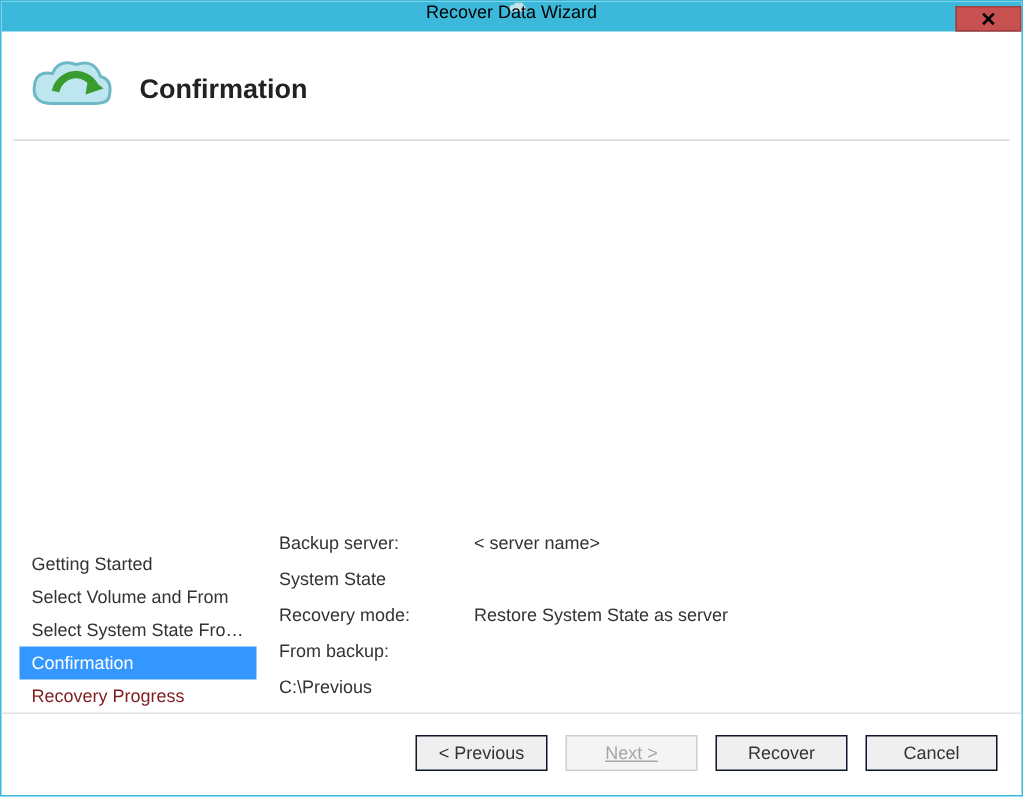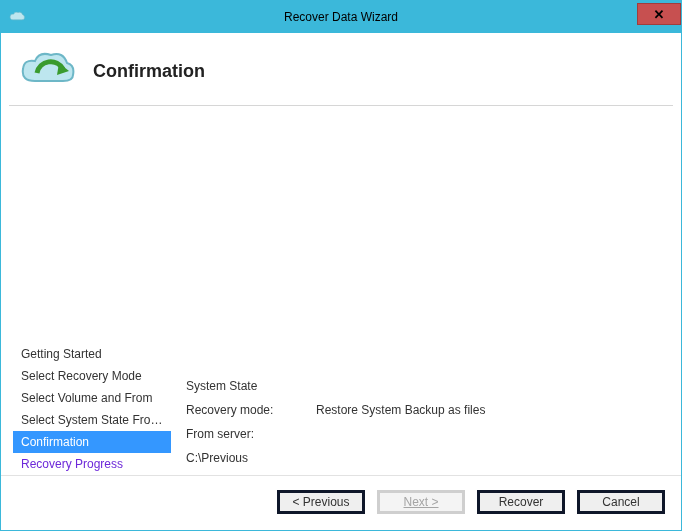--- a/index.html
+++ b/index.html
@@ -8,25 +8,26 @@
     font-size: 12px;
     background: #fff;
     width: 682px;
     height: 531px;
     border: 1px solid #3bb8da;
     display: flex;
     flex-direction: column;
     color: #333;
   }
   .titlebar {
-    height: 32px;
+    height: 20px;
     background: #3bb8da;
     display: flex;
     align-items: center;
     position: relative;
+    flex-direction: column;
   }
   .titlebar .app-icon {
     width: 16px; height: 12px;
     margin-left: 8px;
   }
   .titlebar .title {
     position: absolute;
     left: 0; right: 0;
     text-align: center;
     color: #000;
@@ -75,21 +76,21 @@
     white-space: nowrap;
     overflow: hidden;
     text-overflow: ellipsis;
     font-size: 12px;
     cursor: default;
   }
   .sidebar .step.active {
     background: #3497ff;
     color: #fff;
   }
-  .sidebar .step.disabled { color: #6d28d9; }
+  .sidebar .step.disabled { color: #7f1d1d; }
   .vdivider { width: 1px; background: #d6d6d6; margin: 0 8px 0 0; }
   .content {
     flex: 1;
     padding: 12px 12px 0 6px;
     font-size: 12px;
     color: #333;
   }
   .row { display: flex; margin-bottom: 10px; }
   .row .label { width: 130px; color: #333; }
   .row .value { color: #333; }
@@ -97,21 +98,21 @@
     padding: 14px 16px 16px 16px;
     display: flex;
     justify-content: flex-end;
     gap: 12px;
     border-top: 1px solid #e2e2e2;
   }
   .btn {
     min-width: 88px;
     height: 24px;
     background: #efefef;
-    border: 3px solid #0f172a;
+    border: 1px solid #0f172a;
     font-size: 12px;
     color: #333;
     cursor: pointer;
     padding: 0 6px;
   }
   .btn:disabled {
     color: #a5a5a5;
     border-color: #cfcfcf;
     background: #f4f4f4;
     cursor: default;
@@ -138,39 +139,42 @@
     <path d="M40 12 L50 20 L38 24 Z" fill="#3a9b2e"></path>
   </svg>
   <h1>Confirmation</h1>
 </div>
 
 <div class="divider"></div>
 
 <div class="body">
   <div class="sidebar">
     <div class="step">Getting Started</div>
-    <div class="step">Select Recovery Mode</div>
     <div class="step">Select Volume and From</div>
     <div class="step">Select System State From...</div>
     <div class="step active">Confirmation</div>
     <div class="step disabled">Recovery Progress</div>
   </div>
 
   <div class="vdivider"></div>
 
   <div class="content">
     <div class="row">
+      <div class="label">Backup server:</div>
+      <div class="value">&lt; server name&gt;</div>
+    </div>
+    <div class="row">
       <div class="value">System State</div>
     </div>
     <div class="row">
       <div class="label">Recovery mode:</div>
-      <div class="value">Restore System Backup as files</div>
+      <div class="value">Restore System State as server</div>
     </div>
     <div class="row">
-      <div class="label">From server:</div>
+      <div class="label">From backup:</div>
     </div>
     <div class="row">
       <div class="value">C:\Previous</div>
     </div>
   </div>
 </div>
 
 <div class="footer">
   <button class="btn">&lt; Previous</button>
   <button class="btn" disabled="">Next &gt;</button>

